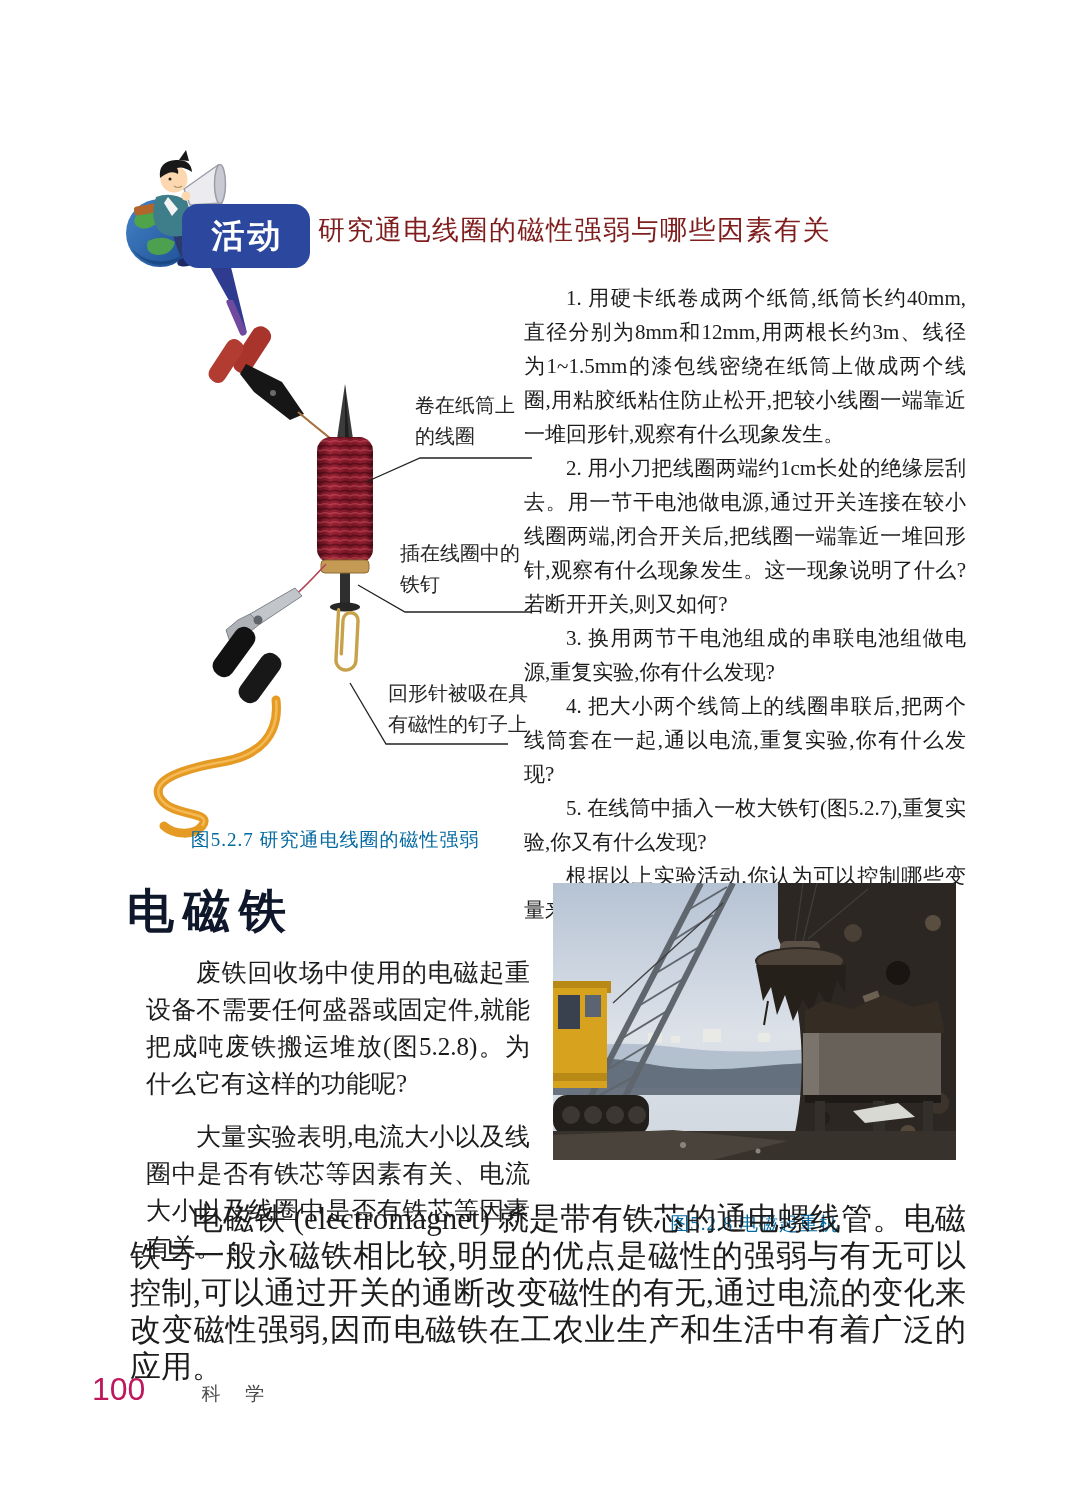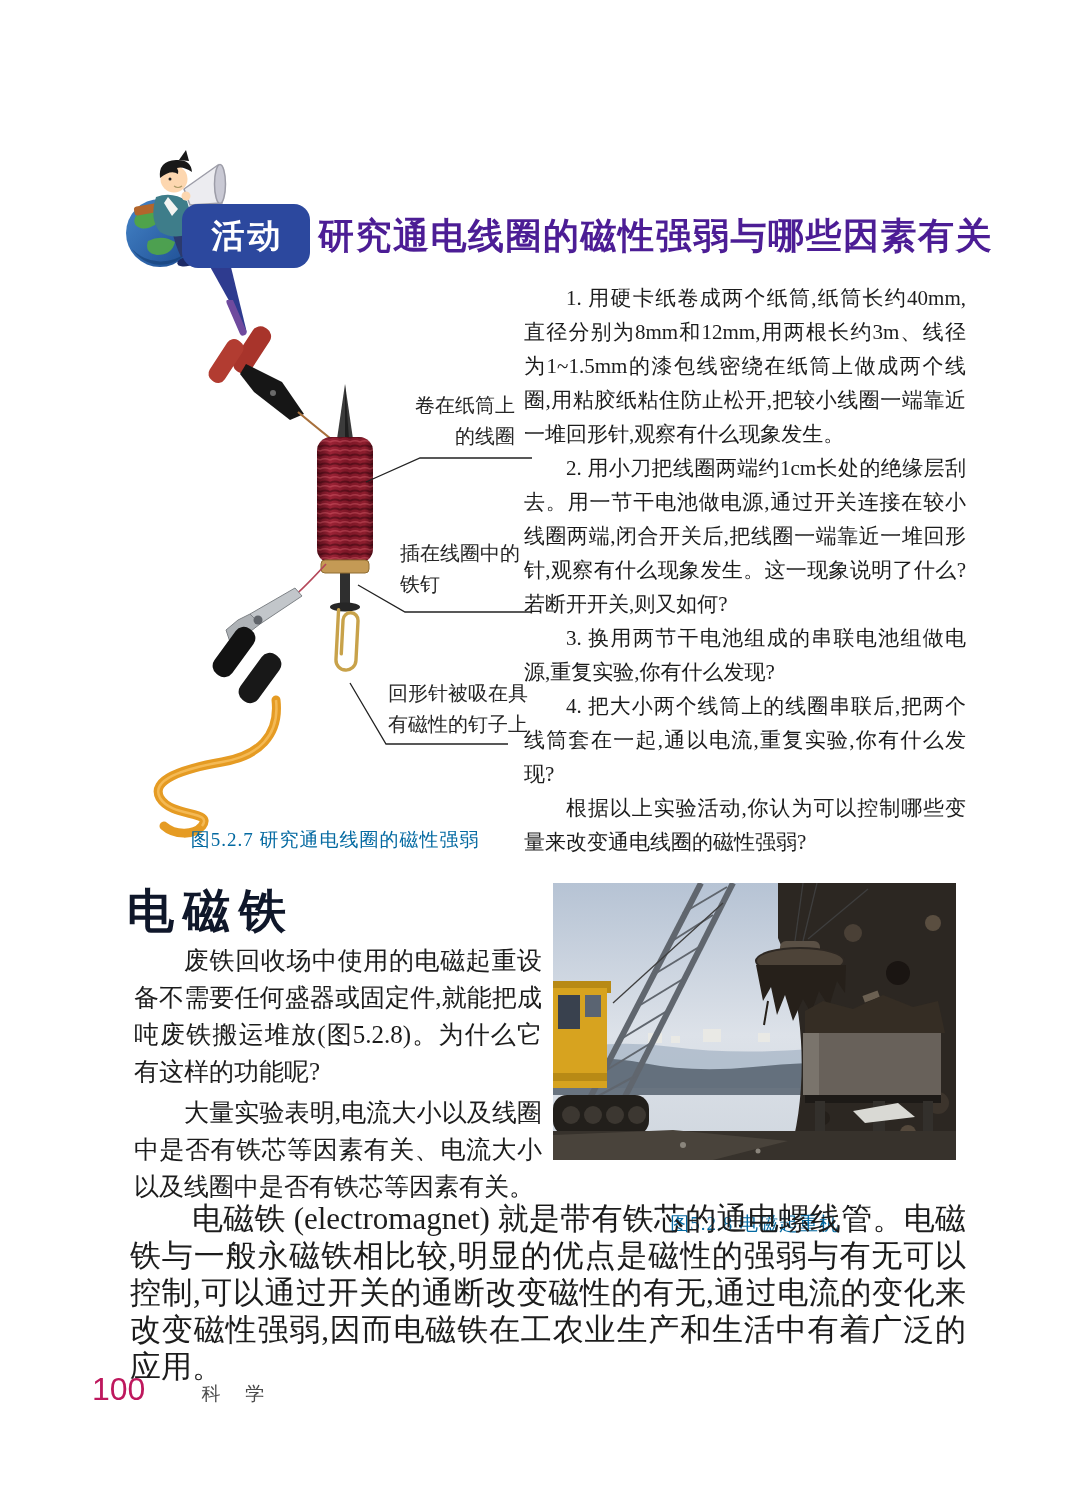--- a/index.html
+++ b/index.html
@@ -15,27 +15,27 @@
     background:#2c489e; border-radius:16px;
     display:flex; align-items:center; justify-content:center;
   }
   .badge-bubble span {
     color:#fff; font-family:"Liberation Sans","DejaVu Sans",sans-serif;
     font-weight:bold; font-size:33px; letter-spacing:3px; text-indent:3px;
   }
   .activity-title {
     position:absolute; left:318px; top:212px; margin:0;
     font-family:"Liberation Sans","DejaVu Sans",sans-serif;
-    font-size:36px; font-weight:bold; color:#4c1d95; letter-spacing:1.5px; white-space:nowrap;
+    font-size:27px; font-weight:normal; color:#7f1d1d; letter-spacing:1.5px; white-space:nowrap;
   }
 
   
   .fig527 { position:absolute; left:130px; top:300px; width:410px; height:540px; }
   .fig-label { position:absolute; font-size:20px; line-height:31px; color:#262626; }
-  #label1 { left:415px; top:390px;text-align:right; }
+  #label1 { left:415px; top:390px; }
   #label2 { left:400px; top:538px; }
   #label3 { left:388px; top:678px; }
   .fig-caption {
     position:absolute; text-align:center; font-size:19px; color:#0369a1; letter-spacing:1px;
   }
   #cap527 { left:140px; top:827px; width:390px; }
   #cap528 { left:553px; top:1167px; width:403px;margin-top:44px; }
 
   
   .steps {
@@ -47,21 +47,21 @@
   
   .section-heading {
     position:absolute; left:127px; top:880px; margin:0;
     font-family:"Liberation Sans","DejaVu Sans",sans-serif;
     font-size:47px; font-weight:bold; color:#0f172a; letter-spacing:9px;
   }
   .left-col {
     position:absolute; left:130px; top:938px; width:416px;
     font-size:25px; line-height:37px; text-align:justify;
   }
-  .left-col p { margin:4px; text-indent:2em; }
+  .left-col p { margin:16px; text-indent:2em; }
   .photo528 { position:absolute; left:553px; top:883px; width:403px; height:277px; }
   .full-para {
     position:absolute; left:130px; top:1200px; width:836px; margin:0;
     font-size:31px; line-height:37px; text-indent:2em; text-align:justify;
   }
 
   
   .footer { position:absolute; left:92px; top:1366px; display:flex; align-items:baseline; gap:56px; }
   .page-num { font-family:"Liberation Sans","DejaVu Sans",sans-serif; font-size:32px; color:#be185d;text-align:right; }
   .footer-label { font-size:19px; letter-spacing:10px; color:#4a4a4a;margin-top:15px; }
@@ -187,20 +187,21 @@
     <div>有磁性的钉子上</div>
   </div>
 
   <div class="fig-caption" id="cap527">图5.2.7  研究通电线圈的磁性强弱</div>
 
   <div class="steps">
     <p>1. 用硬卡纸卷成两个纸筒,纸筒长约40mm,直径分别为8mm和12mm,用两根长约3m、线径为1~1.5mm的漆包线密绕在纸筒上做成两个线圈,用粘胶纸粘住防止松开,把较小线圈一端靠近一堆回形针,观察有什么现象发生。</p>
     <p>2. 用小刀把线圈两端约1cm长处的绝缘层刮去。用一节干电池做电源,通过开关连接在较小线圈两端,闭合开关后,把线圈一端靠近一堆回形针,观察有什么现象发生。这一现象说明了什么?若断开开关,则又如何?</p>
     <p>3. 换用两节干电池组成的串联电池组做电源,重复实验,你有什么发现?</p>
     <p>4. 把大小两个线筒上的线圈串联后,把两个线筒套在一起,通以电流,重复实验,你有什么发现?</p>
+    <p>5. 在线筒中插入一枚大铁钉(图5.2.7),重复实验,你又有什么发现?</p>
     <p>根据以上实验活动,你认为可以控制哪些变量来改变通电线圈的磁性强弱?</p>
   </div>
 
   <h2 class="section-heading">电磁铁</h2>
 
   <div class="left-col">
     <p>废铁回收场中使用的电磁起重设备不需要任何盛器或固定件,就能把成吨废铁搬运堆放(图5.2.8)。为什么它有这样的功能呢?</p>
     <p>大量实验表明,电流大小以及线圈中是否有铁芯等因素有关、电流大小以及线圈中是否有铁芯等因素有关。</p>
   </div>
 

